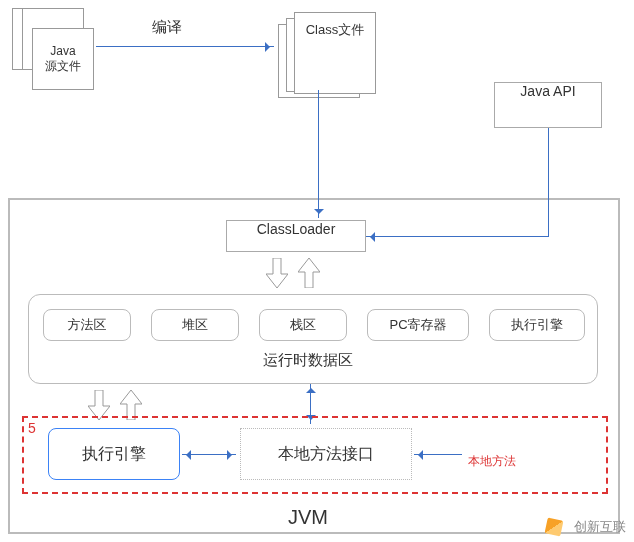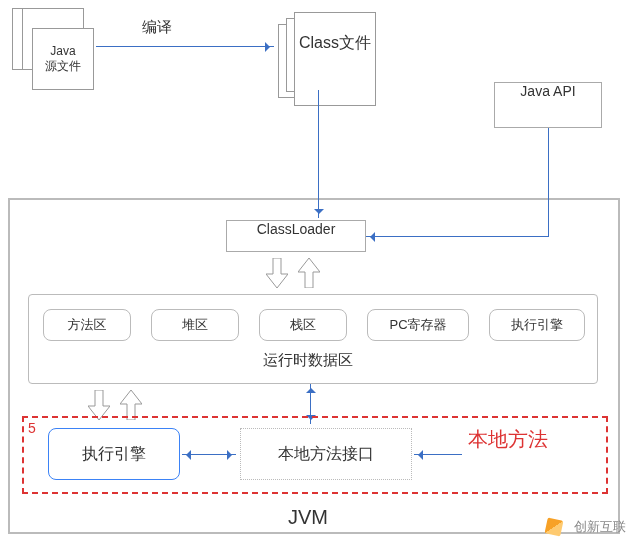--- a/index.html
+++ b/index.html
@@ -10,21 +10,21 @@
 .label{position:absolute;font-size:15px}
 .arrow-h{position:absolute;height:0;border-top:1px solid #3b6fc4}
 .arrow-v{position:absolute;width:0;border-left:1px solid #3b6fc4}
 .ah::after{content:"";position:absolute;right:-1px;top:-5px;border:5px solid transparent;border-left-color:#3b6fc4}
 .ah-l::before{content:"";position:absolute;left:-1px;top:-5px;border:5px solid transparent;border-right-color:#3b6fc4}
 .av::after{content:"";position:absolute;left:-5px;bottom:-1px;border:5px solid transparent;border-top-color:#3b6fc4}
 .av-u::before{content:"";position:absolute;left:-5px;top:-1px;border:5px solid transparent;border-bottom-color:#3b6fc4}
 .hollow-arrow{position:absolute;width:22px;height:30px}
 .hollow-arrow svg{width:100%;height:100%}
 .jvm-frame{position:absolute;border:2px solid #bbb;background:#fff}
-.runtime{position:absolute;border:1px solid #bbb;border-radius:4px}
+.runtime{position:absolute;border:1px solid #bbb;border-radius:12px}
 .rt-box{position:absolute;border:1px solid #bbb;border-radius:8px;display:flex;align-items:center;justify-content:center;font-size:13px;background:#fff}
 .dashed-red{position:absolute;border:2px dashed #d33}
 .exec-box{position:absolute;border:1px solid #3b82f6;border-radius:8px;display:flex;align-items:center;justify-content:center;font-size:16px;background:#fff}
 .native-box{position:absolute;border:1px dotted #bbb;display:flex;align-items:center;justify-content:center;font-size:16px;background:#fff}
 .red-text{color:#d33;font-size:18px}
 .watermark{position:absolute;right:8px;bottom:6px;font-size:13px;color:#888;display:flex;align-items:center;gap:12px}
 .watermark .logo{width:16px;height:16px;background:linear-gradient(135deg,#f7a126 50%,#feca70 50%);border-radius:2px;transform:rotate(12deg)}
 </style>
 </head>
 <body>
@@ -33,28 +33,28 @@
 
   <div class="stack" style="left:12px;top:8px">
     <div class="sheet" style="left:0;top:0"></div>
     <div class="sheet" style="left:10px;top:10"></div>
     <div class="sheet" style="left:20px;top:20px;display:flex;flex-direction:column;align-items:center;justify-content:center;font-size:12px">
       <span>Java</span>
       <span>源文件</span>
     </div>
   </div>
 
-  <div class="label" style="left:142px;top:18px">编译</div>
+  <div class="label" style="left:152px;top:18px">编译</div>
 
   <div class="arrow-h ah" style="left:96px;top:46px;width:178px"></div>
 
   <div class="stack" style="left:278px;top:12px">
     <div class="sheet" style="left:0;top:12px;width:80px;height:72px"></div>
     <div class="sheet" style="left:8px;top:6px;width:80px;height:72px"></div>
-    <div class="sheet" style="left:16px;top:0;width:80px;height:72px;display:flex;align-items:flex-start;justify-content:center;padding-top:20px;font-size:16px">
+    <div class="sheet" style="left:16px;top:0;width:80px;height:72px;display:flex;align-items:flex-start;justify-content:center;padding-top:8px;font-size:13px">
       <span>Class文件</span>
     </div>
   </div>
 
   <div class="box" style="left:494px;top:82px;width:106px;height:44px">
     <span>Java API</span>
   </div>
 
   <div class="jvm-frame" style="left:8px;top:198px;width:608px;height:332px"></div>
 
@@ -103,21 +103,21 @@
   <div class="dashed-red" style="left:22px;top:416px;width:582px;height:74px"></div>
   <div class="label red-text" style="left:28px;top:420px;font-size:14px">5</div>
 
   <div class="exec-box" style="left:48px;top:428px;width:130px;height:50px">执行引擎</div>
   <div class="native-box" style="left:240px;top:428px;width:170px;height:50px">本地方法接口</div>
 
   <div class="arrow-h ah ah-l" style="left:182px;top:454px;width:54px"></div>
 
   <div class="arrow-h ah-l" style="left:414px;top:454px;width:48px"></div>
 
-  <div class="label red-text" style="left:468px;top:426px;font-size:20px">本地方法</div>
+  <div class="label red-text" style="left:468px;top:453px;font-size:12px">本地方法</div>
 
   <div class="label" style="left:288px;top:506px;font-size:20px">JVM</div>
 
   <div class="watermark">
     <div class="logo"></div>
     <span>创新互联</span>
   </div>
 
 </div>
 

